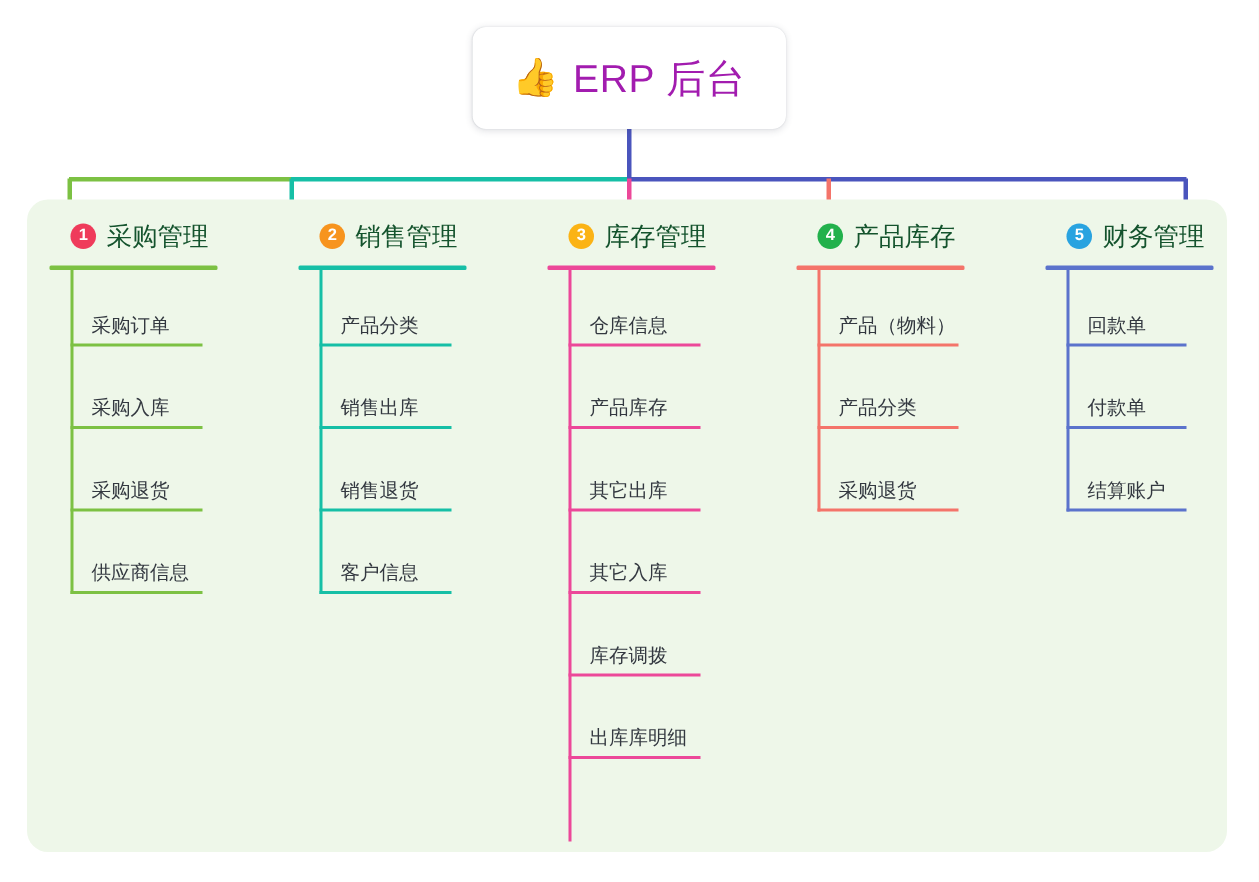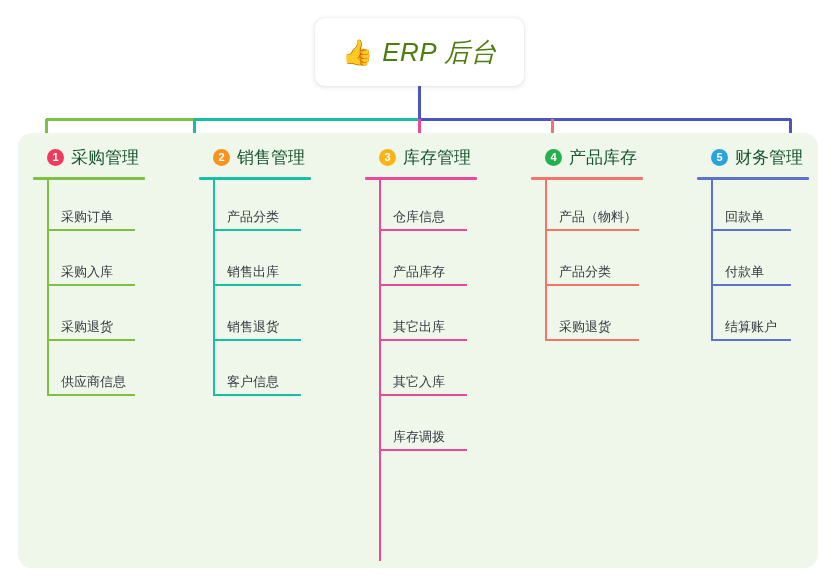--- a/index.html
+++ b/index.html
@@ -42,24 +42,23 @@
     align-items: center;
     gap: 9px;
   }
   .root-emoji {
     font-size: 25px;
     line-height: 1;
     display: inline-block;
   }
   .root-title {
     font-size: 26px;
-    color: #4d7c0f;
+    color: #a21caf;
     letter-spacing: 0.5px;
     white-space: nowrap;
-    font-style: italic;
   }
 
   
   #wires {
     position: absolute;
     left: 0; top: 0;
     width: 839px;
     height: 588px;
     pointer-events: none;
   }
@@ -253,20 +252,24 @@
             <div class="leaf-rule" style="width: 88px; background: rgb(236, 72, 153);"></div>
           </div>
           <div class="leaf">
             <span class="leaf-label">其它入库</span>
             <div class="leaf-rule" style="width: 88px; background: rgb(236, 72, 153);"></div>
           </div>
           <div class="leaf">
             <span class="leaf-label">库存调拨</span>
             <div class="leaf-rule" style="width: 88px; background: rgb(236, 72, 153);"></div>
           </div>
+          <div class="leaf">
+            <span class="leaf-label">出库库明细</span>
+            <div class="leaf-rule" style="width: 88px; background: rgb(236, 72, 153);"></div>
+          </div>
         </div>
       </div>
       <div class="column" style="left: 531px;">
         <div class="col-header">
           <span class="badge" style="background: rgb(34, 177, 76);">4</span>
           <span class="col-title">产品库存</span>
         </div>
         <div class="col-rule" style="width: 112px; background: rgb(244, 116, 106);"></div>
         <div class="leaves">
           <div class="spine" style="background: rgb(244, 116, 106); height: 161px;"></div>

